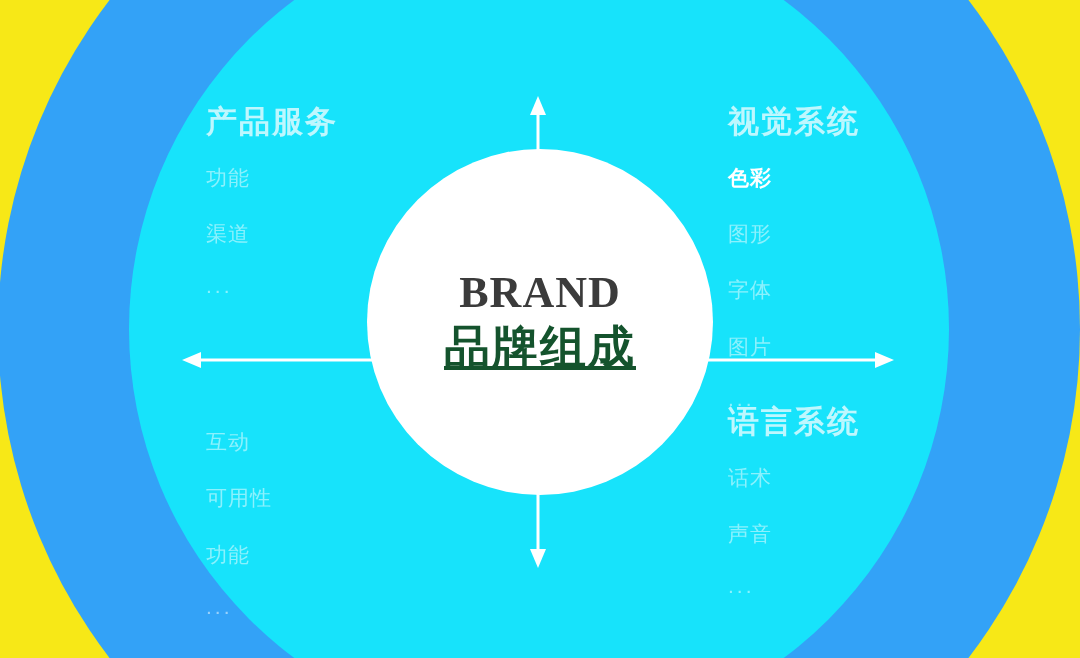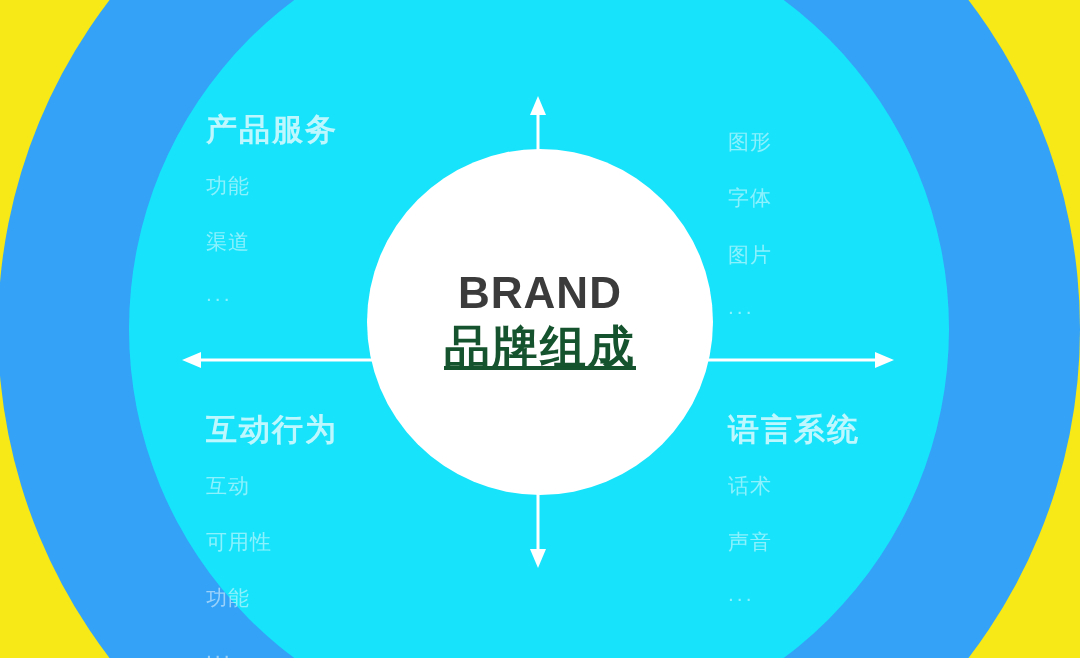--- a/index.html
+++ b/index.html
@@ -49,20 +49,21 @@
     align-items: center;
     justify-content: center;
     z-index: 6;
   }
   #core-circle .core-en {
     font-size: 44px;
     font-weight: bold;
     color: #3b3b3b;
     letter-spacing: 1px;
     line-height: 1.05;
+    font-family: Liberation Serif, serif;
   }
   #core-circle .core-cn {
     font-size: 46px;
     font-weight: bold;
     color: #14532d;
     letter-spacing: 2px;
     line-height: 1.15;
     margin-top: 4px;
     text-decoration: underline;
   }
@@ -80,21 +81,21 @@
     position: absolute;
     z-index: 5;
     width: 250px;
   }
   .quadrant .q-title {
     font-size: 31px;
     font-weight: bold;
     color: rgba(255,255,255,0.72);
     letter-spacing: 2px;
     line-height: 1.15;
-    margin: 8px 0 10px 0;
+    margin: 0 0 10px 0;
     white-space: nowrap;
   }
   .quadrant .q-item {
     font-size: 21px;
     color: rgba(255,255,255,0.50);
     letter-spacing: 1px;
     line-height: 1.78;
     white-space: nowrap;
     margin-top: 19px;
   }
@@ -138,28 +139,29 @@
   </div>
 
   <div class="quadrant" id="quadrant-product">
     <div class="q-title">产品服务</div>
     <div class="q-item">功能</div>
     <div class="q-item">渠道</div>
     <div class="q-item dots">...</div>
   </div>
 
   <div class="quadrant" id="quadrant-visual">
+    <div class="q-title">视觉系统</div>
+    <div class="q-item emphasis">色彩</div>
     <div class="q-item">图形</div>
     <div class="q-item">字体</div>
     <div class="q-item">图片</div>
     <div class="q-item dots">...</div>
   </div>
 
   <div class="quadrant" id="quadrant-behavior">
-    <div class="q-title">互动行为</div>
     <div class="q-item">互动</div>
     <div class="q-item">可用性</div>
     <div class="q-item">功能</div>
     <div class="q-item dots">...</div>
   </div>
 
   <div class="quadrant" id="quadrant-language">
     <div class="q-title">语言系统</div>
     <div class="q-item">话术</div>
     <div class="q-item">声音</div>

